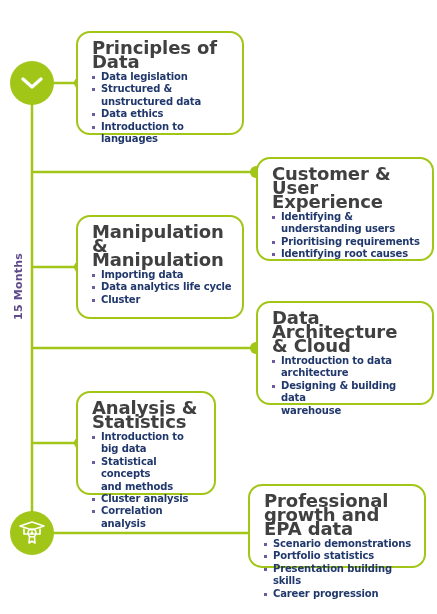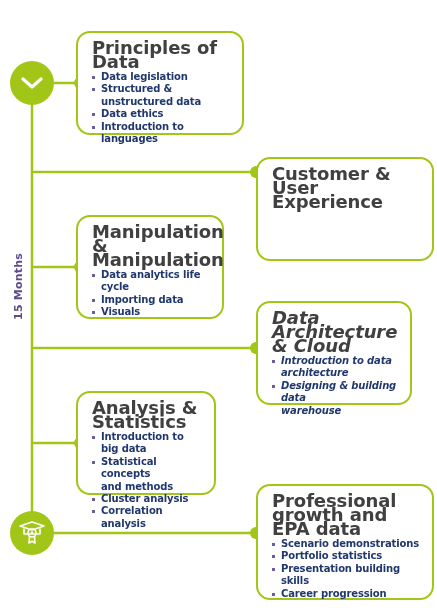--- a/index.html
+++ b/index.html
@@ -106,24 +106,24 @@
     left: 0;
     top: 5px;
     width: 3px;
     height: 3px;
     background: #6d5ba0;
   }
 
   
   #card-principles   { left: 76px;  top: 31px;  width: 168px; height: 104px; }
   #card-customer     { left: 256px; top: 117px; width: 178px; height: 104px; margin-top: 40px; }
-  #card-manipulation { left: 76px;  top: 215px; width: 148px; height: 104px; }
-  #card-architecture { left: 256px; top: 301px; width: 156px; height: 104px; font-style: italic; }
+  #card-manipulation { left: 76px;  top: 215px; width: 168px; height: 104px; }
+  #card-architecture { left: 256px; top: 301px; width: 178px; height: 104px; }
   #card-analysis     { left: 76px;  top: 391px; width: 140px; height: 104px; }
-  #card-professional { left: 256px; top: 484px; width: 178px; height: 116px; }
+  #card-professional { left: 248px; top: 484px; width: 178px; height: 84px; }
 </style>
 <style>.module-list li.continuation::before{display:none;}</style></head>
 <body>
 
 <div id="diagram-root">
 
   <svg id="connector-layer" viewBox="0 0 437 614" width="437" height="614" xmlns="http://www.w3.org/2000/svg">
 
     <line x1="32" y1="83" x2="32" y2="533" stroke="#a2c617" stroke-width="2.5"></line>
 
@@ -178,31 +178,37 @@
       <li>Data ethics</li>
       <li>Introduction to languages</li>
     </ul>
   </div>
 
   <div class="module-card" id="card-customer">
     <div class="module-title">
       <span>Customer &amp; User</span><br>
       <span>Experience</span>
     </div>
+    <ul class="module-list">
+      <li>Identifying &amp;</li>
+      <li class="continuation" style="--no-bullet: 1;">understanding users</li>
+      <li>Prioritising requirements</li>
+      <li>Identifying root causes</li>
+    </ul>
   </div>
 
   <div class="module-card" id="card-manipulation">
     <div class="module-title">
       <span>Manipulation &amp;</span><br>
       <span>Manipulation</span>
     </div>
     <ul class="module-list">
+      <li>Importing data</li>
       <li>Data analytics life cycle</li>
-      <li>Importing data</li>
-      <li>Visuals</li>
+      <li>Cluster</li>
     </ul>
   </div>
 
   <div class="module-card" id="card-architecture">
     <div class="module-title">
       <span>Data Architecture</span><br>
       <span>&amp; Cloud</span>
     </div>
     <ul class="module-list">
       <li>Introduction to data</li>

